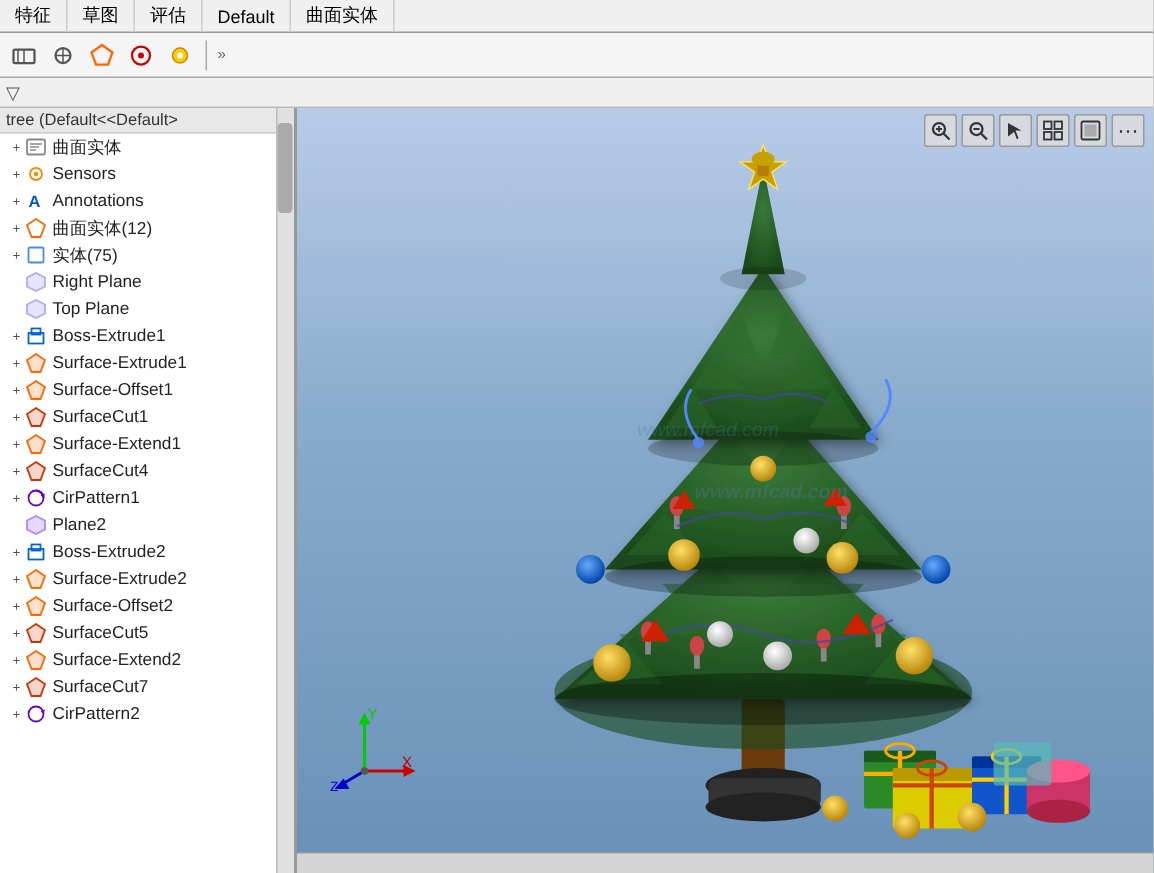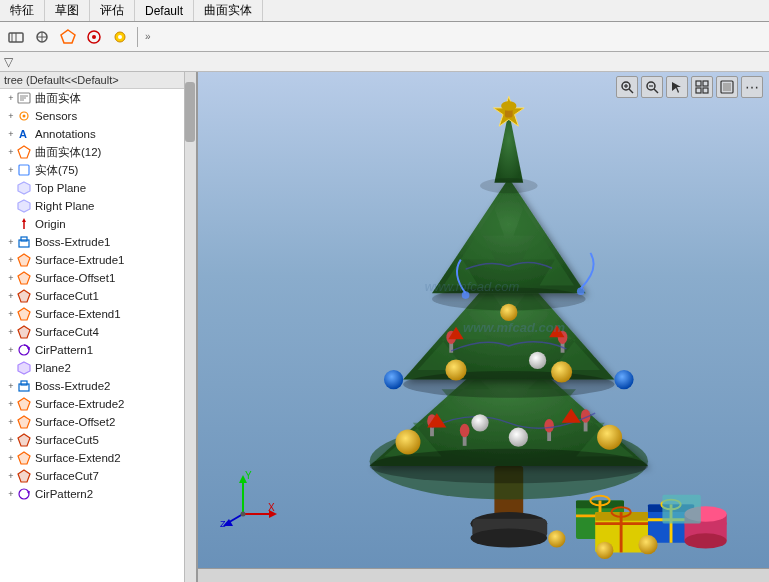--- a/index.html
+++ b/index.html
@@ -331,43 +331,33 @@
 
 
 
     <div class="tree-item">
       <span class="expand-arrow"> </span>
       <span class="icon">
         <svg width="14" height="14" viewBox="0 0 14 14">
             <polygon points="7,1 13,4 13,10 7,13 1,10 1,4" fill="rgba(170,170,255,0.3)" stroke="#aaaaff" stroke-width="1.2"></polygon>
           </svg>
       </span>
+      <span class="label">Right Plane</span>
+    </div>
+
+    <div class="tree-item">
+      <span class="expand-arrow"> </span>
+      <span class="icon">
+        <svg width="14" height="14" viewBox="0 0 14 14">
+            <polygon points="7,1 13,4 13,10 7,13 1,10 1,4" fill="rgba(170,170,255,0.3)" stroke="#aaaaff" stroke-width="1.2"></polygon>
+          </svg>
+      </span>
       <span class="label">Top Plane</span>
     </div>
 
-    <div class="tree-item">
-      <span class="expand-arrow"> </span>
-      <span class="icon">
-        <svg width="14" height="14" viewBox="0 0 14 14">
-            <polygon points="7,1 13,4 13,10 7,13 1,10 1,4" fill="rgba(170,170,255,0.3)" stroke="#aaaaff" stroke-width="1.2"></polygon>
-          </svg>
-      </span>
-      <span class="label">Right Plane</span>
-    </div>
-
-    <div class="tree-item">
-      <span class="expand-arrow"> </span>
-      <span class="icon">
-        <svg width="14" height="14" viewBox="0 0 14 14">
-            <line x1="7" y1="12" x2="7" y2="4" stroke="#cc0000" stroke-width="1.5"></line>
-            <polygon points="7,1 5,5 9,5" fill="#cc0000"></polygon>
-          </svg>
-      </span>
-      <span class="label">Origin</span>
-    </div>
 
     <div class="tree-item">
       <span class="expand-arrow">+</span>
       <span class="icon">
         <svg width="14" height="14" viewBox="0 0 14 14">
             <rect x="2" y="5" width="10" height="7" fill="none" stroke="#0066cc" stroke-width="1.2"></rect>
             <rect x="4" y="2" width="6" height="4" fill="none" stroke="#0066cc" stroke-width="1.2"></rect>
           </svg>
       </span>
       <span class="label">Boss-Extrude1</span>

